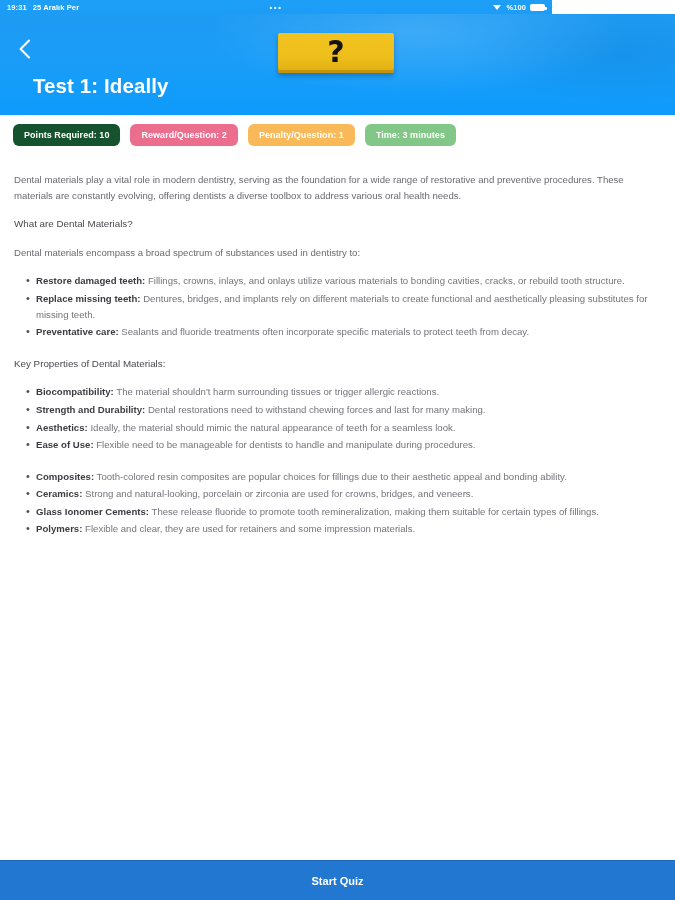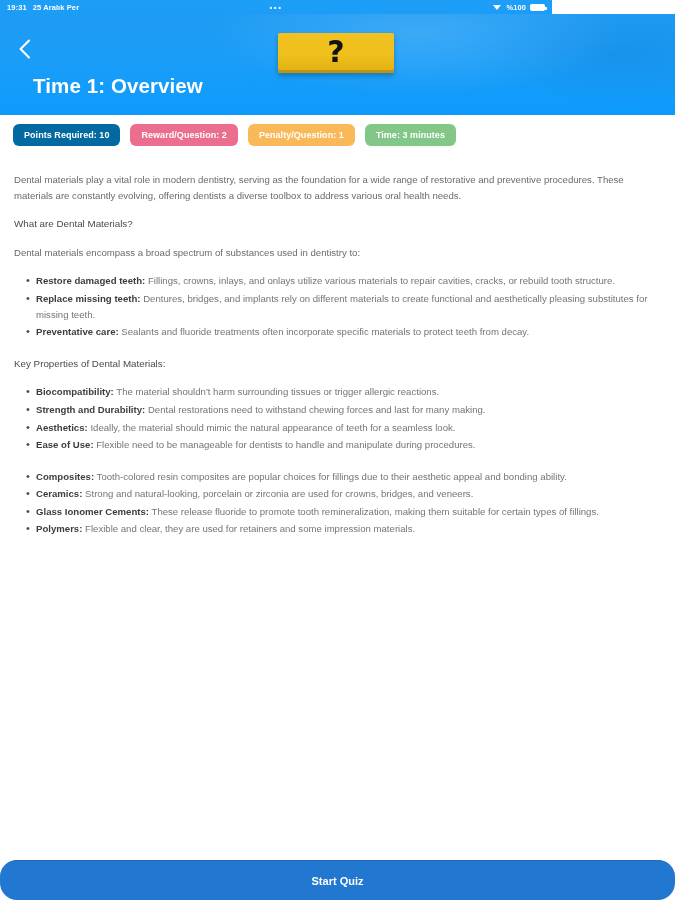--- a/index.html
+++ b/index.html
@@ -101,21 +101,21 @@
     color:#4d4d52; font-size:11px; line-height:1.62;
   }
   ul.bl li b{ color:#3C3C42; font-weight:bold; }
 
   
   .cta{
     position:absolute; left:0; bottom:0; width:675px; height:40px;
     background:#2277D0;
     border-top:1px solid #1C69BC;
     display:flex; align-items:center; justify-content:center;
-    color:#ffffff; font-size:11px; font-weight:bold; cursor:pointer;border-radius:17px;
+    color:#ffffff; font-size:11px; font-weight:bold; cursor:pointer;
   }
 </style>
 </head>
 <body>
 
 <div class="statusbar">
   <div class="sb-left">
     <span>19:31</span>
     <span>25 Aralık Per</span>
   </div>
@@ -129,25 +129,25 @@
 
 <div class="hero">
   <div class="back-btn">
     <svg width="13" height="20" viewBox="0 0 13 20">
       <path d="M11 1.6 L2.6 10 L11 18.4" fill="none" stroke="#ffffff" stroke-width="2.1" stroke-linecap="round" stroke-linejoin="round"></path>
     </svg>
   </div>
   <div class="qblock">
     <span>?</span>
   </div>
-  <div class="hero-title">Time 1: Overview</div>
+  <div class="hero-title">Test 1: Ideally</div>
 </div>
 
 <div class="badges">
-  <div class="badge" style="background:#0369a1">
+  <div class="badge" style="background:#14532d">
     <span>Points Required: 10</span>
   </div>
   <div class="badge" style="background:#EC6E8E">
     <span>Reward/Question: 2</span>
   </div>
   <div class="badge" style="background:#F9B959">
     <span>Penalty/Question: 1</span>
   </div>
   <div class="badge" style="background:#82C787">
     <span>Time: 3 minutes</span>
@@ -155,21 +155,21 @@
 </div>
 
 <div class="content">
 
   <p class="para">Dental materials play a vital role in modern dentistry, serving as the foundation for a wide range of restorative and preventive procedures. These materials are constantly evolving, offering dentists a diverse toolbox to address various oral health needs.</p>
 
   <p class="sect-head">What are Dental Materials?</p>
   <p class="para">Dental materials encompass a broad spectrum of substances used in dentistry to:</p>
 
   <ul class="bl">
-    <li><b>Restore damaged teeth:</b><span> Fillings, crowns, inlays, and onlays utilize various materials to repair cavities, cracks, or rebuild tooth structure.</span></li>
+    <li><b>Restore damaged teeth:</b><span> Fillings, crowns, inlays, and onlays utilize various materials to bonding cavities, cracks, or rebuild tooth structure.</span></li>
     <li><b>Replace missing teeth:</b><span> Dentures, bridges, and implants rely on different materials to create functional and aesthetically pleasing substitutes for missing teeth.</span></li>
     <li><b>Preventative care:</b><span> Sealants and fluoride treatments often incorporate specific materials to protect teeth from decay.</span></li>
   </ul>
 
   <p class="sect-head">Key Properties of Dental Materials:</p>
   <ul class="bl">
     <li><b>Biocompatibility:</b><span> The material shouldn't harm surrounding tissues or trigger allergic reactions.</span></li>
     <li><b>Strength and Durability:</b><span> Dental restorations need to withstand chewing forces and last for many making.</span></li>
     <li><b>Aesthetics:</b><span> Ideally, the material should mimic the natural appearance of teeth for a seamless look.</span></li>
     <li><b>Ease of Use:</b><span> Flexible need to be manageable for dentists to handle and manipulate during procedures.</span></li>

